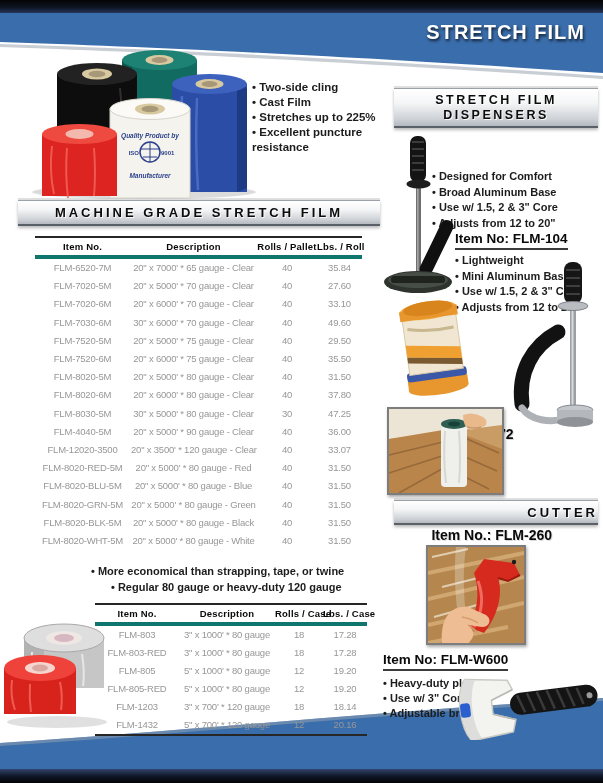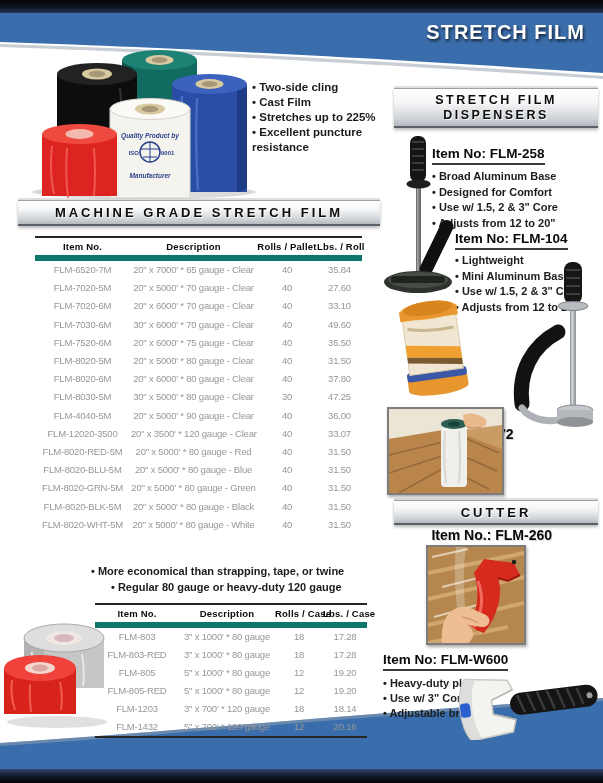--- a/index.html
+++ b/index.html
@@ -17,21 +17,21 @@
 
   
   .bar{position:absolute;display:flex;flex-direction:column;align-items:center;justify-content:center;
       background:linear-gradient(180deg,#ffffff 0%,#f4f5f6 38%,#cdd1d6 82%,#b4b9bf 100%);
       border-top:1px solid #9aa1a8;border-bottom:2px solid #596068;
       box-shadow:0 -2px 0 rgba(0,0,0,.12),0 2px 3px rgba(0,0,0,.28);
       color:#0c0c0c;font-weight:bold;text-shadow:1px 1px 0 rgba(255,255,255,.85);z-index:2;}
   .bar-machine{left:18px;top:200px;width:362px;height:23px;font-size:13px;letter-spacing:3px;}
   .bar-banding{left:8px;top:536px;width:354px;height:23px;font-size:13px;letter-spacing:3px;}
   .bar-disp{left:394px;top:88px;width:204px;height:37px;font-size:12.5px;letter-spacing:2.5px;line-height:15px;}
-  .bar-cutter{left:394px;top:500px;width:204px;height:22px;font-size:13px;letter-spacing:3px;}
+  .bar-cutter{left:394px;top:500px;width:204px;height:22px;font-size:13px;letter-spacing:3px;align-items:flex-end;}
 
   
   .bullets{position:absolute;z-index:2;}
   .bullets .bl{font-size:11px;font-weight:bold;color:#1c1c1c;line-height:15.5px;}
   .bullets .bl::before{content:"• ";}
   .feat-left{left:252px;top:80px;width:125px;}
   .feat-left .bl{font-size:11.5px;line-height:15px;}
   .bd-bullets{left:75px;top:564px;width:310px;margin-left:16px;}
   .bd-bullets .bl:nth-child(2){padding-left:20px;}
   .b258{left:432px;top:169px;width:165px;}
@@ -44,21 +44,21 @@
   .itemno.u{border-bottom:2px solid #3b3b3b;padding-bottom:2px;}
   .l258{left:432px;top:146px;}
   .l104{left:455px;top:231px;}
   .l772{left:393px;top:389px;font-size:14px;text-shadow:1px 1px 0 rgba(0,0,0,.15);margin-top:37px;}
   .l260{left:412px;top:527px;width:140px;text-align:right;font-size:14px;text-shadow:1px 1px 0 rgba(0,0,0,.15);}
   .lw600{left:383px;top:652px;}
 
   
   table.cat{position:absolute;border-collapse:collapse;table-layout:fixed;z-index:2;}
   .cat th{font-size:9.5px;font-weight:bold;color:#0a0a0a;text-align:center;white-space:nowrap;
-      border-top:2px solid #262626;border-bottom:6px solid #0f766e;padding:3px 0;letter-spacing:.2px;}
+      border-top:2px solid #262626;border-bottom:4px solid #0f766e;padding:3px 0;letter-spacing:.2px;}
   .cat td{font-size:9.5px;color:#979797;text-align:center;height:16.2px;line-height:16.2px;
       white-space:nowrap;overflow:hidden;letter-spacing:-.2px;}
   .mg{left:35px;top:236px;width:327px;}
   .mg th:nth-child(1),.mg td:nth-child(1){width:95px;}
   .mg th:nth-child(2),.mg td:nth-child(2){width:127px;}
   .mg th:nth-child(3),.mg td:nth-child(3){width:60px;}
   .mg th:nth-child(4),.mg td:nth-child(4){width:45px;}
   .bd{left:95px;top:603px;width:272px;}
   .bd th:nth-child(1),.bd td:nth-child(1){width:84px;}
   .bd th:nth-child(2),.bd td:nth-child(2){width:96px;}
@@ -167,20 +167,26 @@
           <td>40</td>
           <td>33.10</td>
         </tr>
         <tr>
           <td>FLM-7030-6M</td>
           <td>30" x 6000'  * 70 gauge - Clear</td>
           <td>40</td>
           <td>49.60</td>
         </tr>
         <tr>
+          <td>FLM-7520-5M</td>
+          <td>20" x 5000'  * 75 gauge - Clear</td>
+          <td>40</td>
+          <td>29.50</td>
+        </tr>
+        <tr>
           <td>FLM-7520-6M</td>
           <td>20" x 6000'  * 75 gauge - Clear</td>
           <td>40</td>
           <td>35.50</td>
         </tr>
         <tr>
           <td>FLM-8020-5M</td>
           <td>20" x 5000'  * 80 gauge - Clear</td>
           <td>40</td>
           <td>31.50</td>
@@ -323,24 +329,23 @@
     <rect x="27" y="0" width="16" height="46" rx="7" fill="#141414"></rect>
     <path d="M29,6 h12 M29,13 h12 M29,20 h12 M29,27 h12 M29,34 h12" stroke="#3c3c3c" stroke-width="2"></path>
     <ellipse cx="35.5" cy="48" rx="12" ry="4.5" fill="#1e1e1e"></ellipse>
     <g transform="rotate(26 54 112)">
       <rect x="47" y="82" width="13" height="60" rx="6" fill="#101010"></rect>
     </g>
     <ellipse cx="35" cy="146" rx="34" ry="11" fill="#2e332e"></ellipse>
     <ellipse cx="35" cy="144" rx="30" ry="8" fill="#454d45"></ellipse>
     <rect x="8" y="140" width="54" height="7" rx="3" fill="#20241f"></rect>
   </svg>
-  <div class="itemno u l258">Item No: FLM-258</div>
   <div class="bullets b258">
+      <div class="bl">Designed for Comfort</div>
       <div class="bl">Broad Aluminum Base</div>
-      <div class="bl">Designed for Comfort</div>
       <div class="bl">Use w/ 1.5, 2 &amp; 3" Core</div>
       <div class="bl">Adjusts from 12 to 20"</div>
     </div>
 
   <div class="itemno u l104">Item No: FLM-104</div>
   <div class="bullets b104">
       <div class="bl">Lightweight</div>
       <div class="bl">Mini Aluminum Base</div>
       <div class="bl">Use w/ 1.5, 2 &amp; 3" Core</div>
       <div class="bl">Adjusts from 12 to 20"</div>

